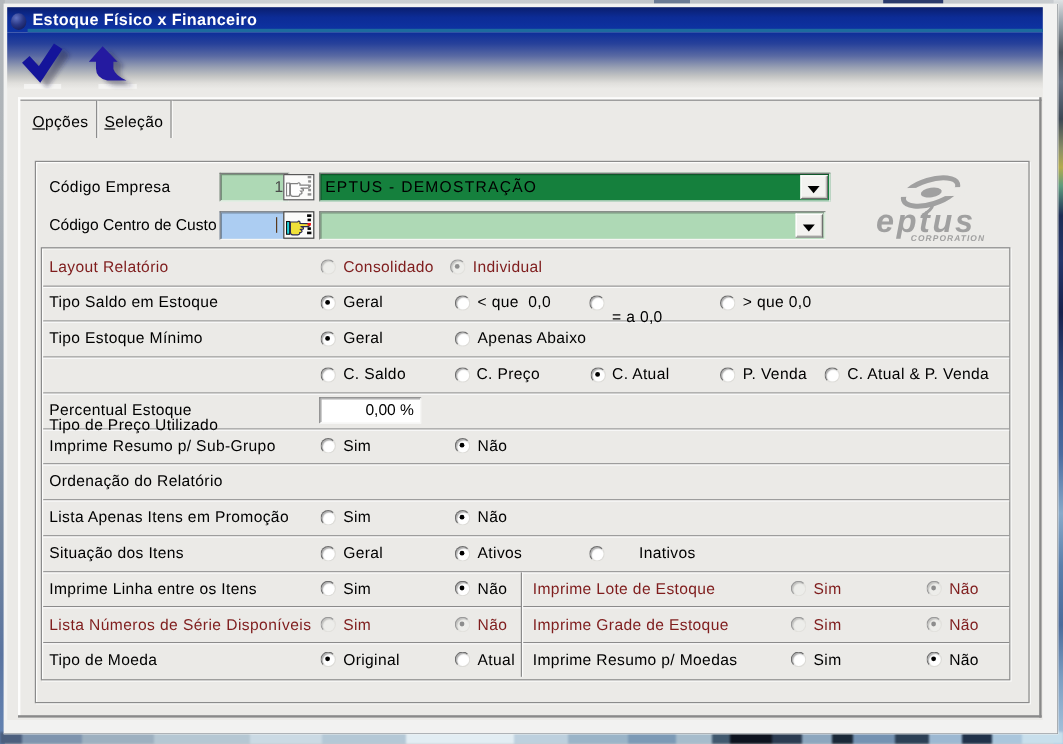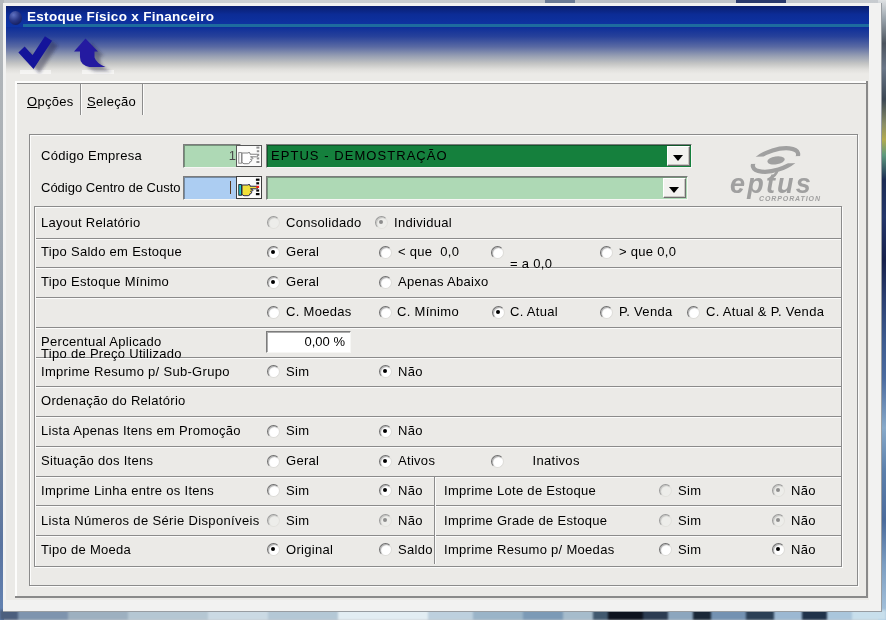--- a/index.html
+++ b/index.html
@@ -1,19 +1,19 @@
 <!DOCTYPE html>
 <html><head>
 <meta charset="utf-8">
 <style>
 html,body{margin:0;padding:0;}
 #page{position:relative;width:886px;height:620px;overflow:hidden;background:#c6cacd;font-family:"Liberation Sans",sans-serif;}
 .abs{position:absolute;}
 .lbl{position:absolute;font:13px "Liberation Sans",sans-serif;color:#000;white-space:nowrap;height:14px;line-height:14px;letter-spacing:0.3px;}
-.dis{color:#000000;}
+.dis{color:#7f1d1d;}
 .sunk{position:absolute;border:1px solid;border-color:#7c7c7c #f6f6f4 #f6f6f4 #7c7c7c;box-shadow:inset 1px 1px 0 rgba(0,0,0,0.32);}
 .groove{position:absolute;border:1px solid #8b8b8b;box-shadow:1px 1px 0 #fcfcfb, inset 1px 1px 0 #fcfcfb;}
 .hsep{position:absolute;height:0;border-top:1px solid #8b8b8b;border-bottom:1px solid #fbfbfa;}
 .vsep{position:absolute;width:0;border-left:1px solid #8b8b8b;border-right:1px solid #fbfbfa;}
 .rb{position:absolute;width:11px;height:11px;border-radius:50%;background:#fff;border:1px solid;border-color:#6e6e6e #dddcd8 #dddcd8 #6e6e6e;box-shadow:inset 1px 1px 1px rgba(0,0,0,0.32);}
 .rb.on::after{content:"";position:absolute;left:3px;top:3px;width:4px;height:4px;border-radius:50%;background:#000;}
 .rb.gd{border-color:#9a9a9a #e2e1dd #e2e1dd #9a9a9a;background:#ededea;box-shadow:inset 1px 1px 1px rgba(0,0,0,0.18);}
 .rb.gd.on::after{background:#8d8d8d;}
 .combo{position:absolute;border:1px solid;border-color:#7c7c7c #f6f6f4 #f6f6f4 #7c7c7c;box-shadow:inset 1px 1px 0 rgba(0,0,0,0.32);font:13px "Liberation Sans",sans-serif;letter-spacing:0.3px;}
 .dd{position:absolute;right:1px;top:1px;bottom:1px;width:21px;background:#f3f2f0;border:1px solid;border-color:#ffffff #6f6f6f #6f6f6f #ffffff;box-shadow:inset -1px -1px 0 #c9c7c3;}
@@ -130,21 +130,21 @@
 <div class="hsep" style="left:36px;top:416px;width:805px;"></div>
 <div class="hsep" style="left:36px;top:445.8px;width:805px;"></div>
 <div class="hsep" style="left:36px;top:475.5px;width:805px;"></div>
 <div class="hsep" style="left:36px;top:505.3px;width:805px;"></div>
 <div class="hsep" style="left:36px;top:535px;width:805px;"></div>
 <div class="vsep" style="left:434px;top:477px;height:87px;"></div>
 <div class="lbl dis" style="left:41px;top:215.5px;">Layout Relatório</div>
 <div class="lbl" style="left:41px;top:245.4px;">Tipo Saldo em Estoque</div>
 <div class="lbl" style="left:41px;top:275.2px;">Tipo Estoque Mínimo</div>
 <div class="lbl" style="left:41px;top:305px;margin-top:42px;">Tipo de Preço Utilizado</div>
-<div class="lbl" style="left:41px;top:334.8px;">Percentual Aplicado</div>
+<div class="lbl" style="left:41px;top:334.8px;">Percentual Estoque</div>
 <div class="lbl" style="left:41px;top:364.6px;">Imprime Resumo p/ Sub-Grupo</div>
 <div class="lbl" style="left:41px;top:394.4px;">Ordenação do Relatório</div>
 <div class="lbl" style="left:41px;top:424.2px;">Lista Apenas Itens em Promoção</div>
 <div class="lbl" style="left:41px;top:454px;">Situação dos Itens</div>
 <div class="lbl" style="left:41px;top:483.8px;">Imprime Linha entre os Itens</div>
 <div class="lbl dis" style="left:41px;top:513.6px;letter-spacing:0.35px;">Lista Números de Série Disponíveis</div>
 <div class="lbl" style="left:41px;top:542.5px;">Tipo de Moeda</div>
 <span class="rb gd" style="left:267px;top:216.0px;"></span>
 <div class="lbl dis" style="left:286px;top:215.5px;">Consolidado</div>
 <span class="rb on gd" style="left:375px;top:216.0px;"></span>
@@ -155,23 +155,23 @@
 <div class="lbl" style="left:398px;top:245.4px;">&lt; que&nbsp; 0,0</div>
 <span class="rb" style="left:491px;top:245.9px;"></span>
 <div class="lbl" style="left:510px;top:245.4px;margin-top:12px;">= a 0,0</div>
 <span class="rb" style="left:600px;top:245.9px;"></span>
 <div class="lbl" style="left:619px;top:245.4px;">&gt; que 0,0</div>
 <span class="rb on" style="left:267px;top:275.7px;"></span>
 <div class="lbl" style="left:286px;top:275.2px;">Geral</div>
 <span class="rb" style="left:379px;top:275.7px;"></span>
 <div class="lbl" style="left:398px;top:275.2px;">Apenas Abaixo</div>
 <span class="rb" style="left:267px;top:305.5px;"></span>
-<div class="lbl" style="left:286px;top:305px;">C. Moedas</div>
+<div class="lbl" style="left:286px;top:305px;">C. Saldo</div>
 <span class="rb" style="left:378.5px;top:305.5px;"></span>
-<div class="lbl" style="left:397px;top:305px;">C. Mínimo</div>
+<div class="lbl" style="left:397px;top:305px;">C. Preço</div>
 <span class="rb on" style="left:491.5px;top:305.5px;"></span>
 <div class="lbl" style="left:510px;top:305px;">C. Atual</div>
 <span class="rb" style="left:600px;top:305.5px;"></span>
 <div class="lbl" style="left:619px;top:305px;">P. Venda</div>
 <span class="rb" style="left:687px;top:305.5px;"></span>
 <div class="lbl" style="left:706px;top:305px;">C. Atual &amp; P. Venda</div>
 <div class="sunk" style="left:266px;top:331px;width:78px;height:20px;background:#fff;font:13px 'Liberation Sans',sans-serif;text-align:right;line-height:20px;padding-right:5px;">0,00 %</div>
 <span class="rb" style="left:267px;top:365.1px;"></span>
 <div class="lbl" style="left:286px;top:364.6px;">Sim</div>
 <span class="rb on" style="left:379px;top:365.1px;"></span>
@@ -200,20 +200,20 @@
 <span class="rb on gd" style="left:379px;top:514.1px;"></span>
 <div class="lbl dis" style="left:398px;top:513.6px;">Não</div>
 <div class="lbl dis" style="left:444px;top:513.6px;">Imprime Grade de Estoque</div>
 <span class="rb gd" style="left:659px;top:514.1px;"></span>
 <div class="lbl dis" style="left:678px;top:513.6px;">Sim</div>
 <span class="rb on gd" style="left:772px;top:514.1px;"></span>
 <div class="lbl dis" style="left:791px;top:513.6px;">Não</div>
 <span class="rb on" style="left:267px;top:543.0px;"></span>
 <div class="lbl" style="left:286px;top:542.5px;">Original</div>
 <span class="rb" style="left:379px;top:543.0px;"></span>
-<div class="lbl" style="left:398px;top:542.5px;">Saldo</div>
+<div class="lbl" style="left:398px;top:542.5px;">Atual</div>
 <div class="lbl" style="left:444px;top:542.5px;">Imprime Resumo p/ Moedas</div>
 <span class="rb" style="left:659px;top:543.0px;"></span>
 <div class="lbl" style="left:678px;top:542.5px;">Sim</div>
 <span class="rb on" style="left:772px;top:543.0px;"></span>
 <div class="lbl" style="left:791px;top:542.5px;">Não</div>
 
 </div>
 
 </body></html>

